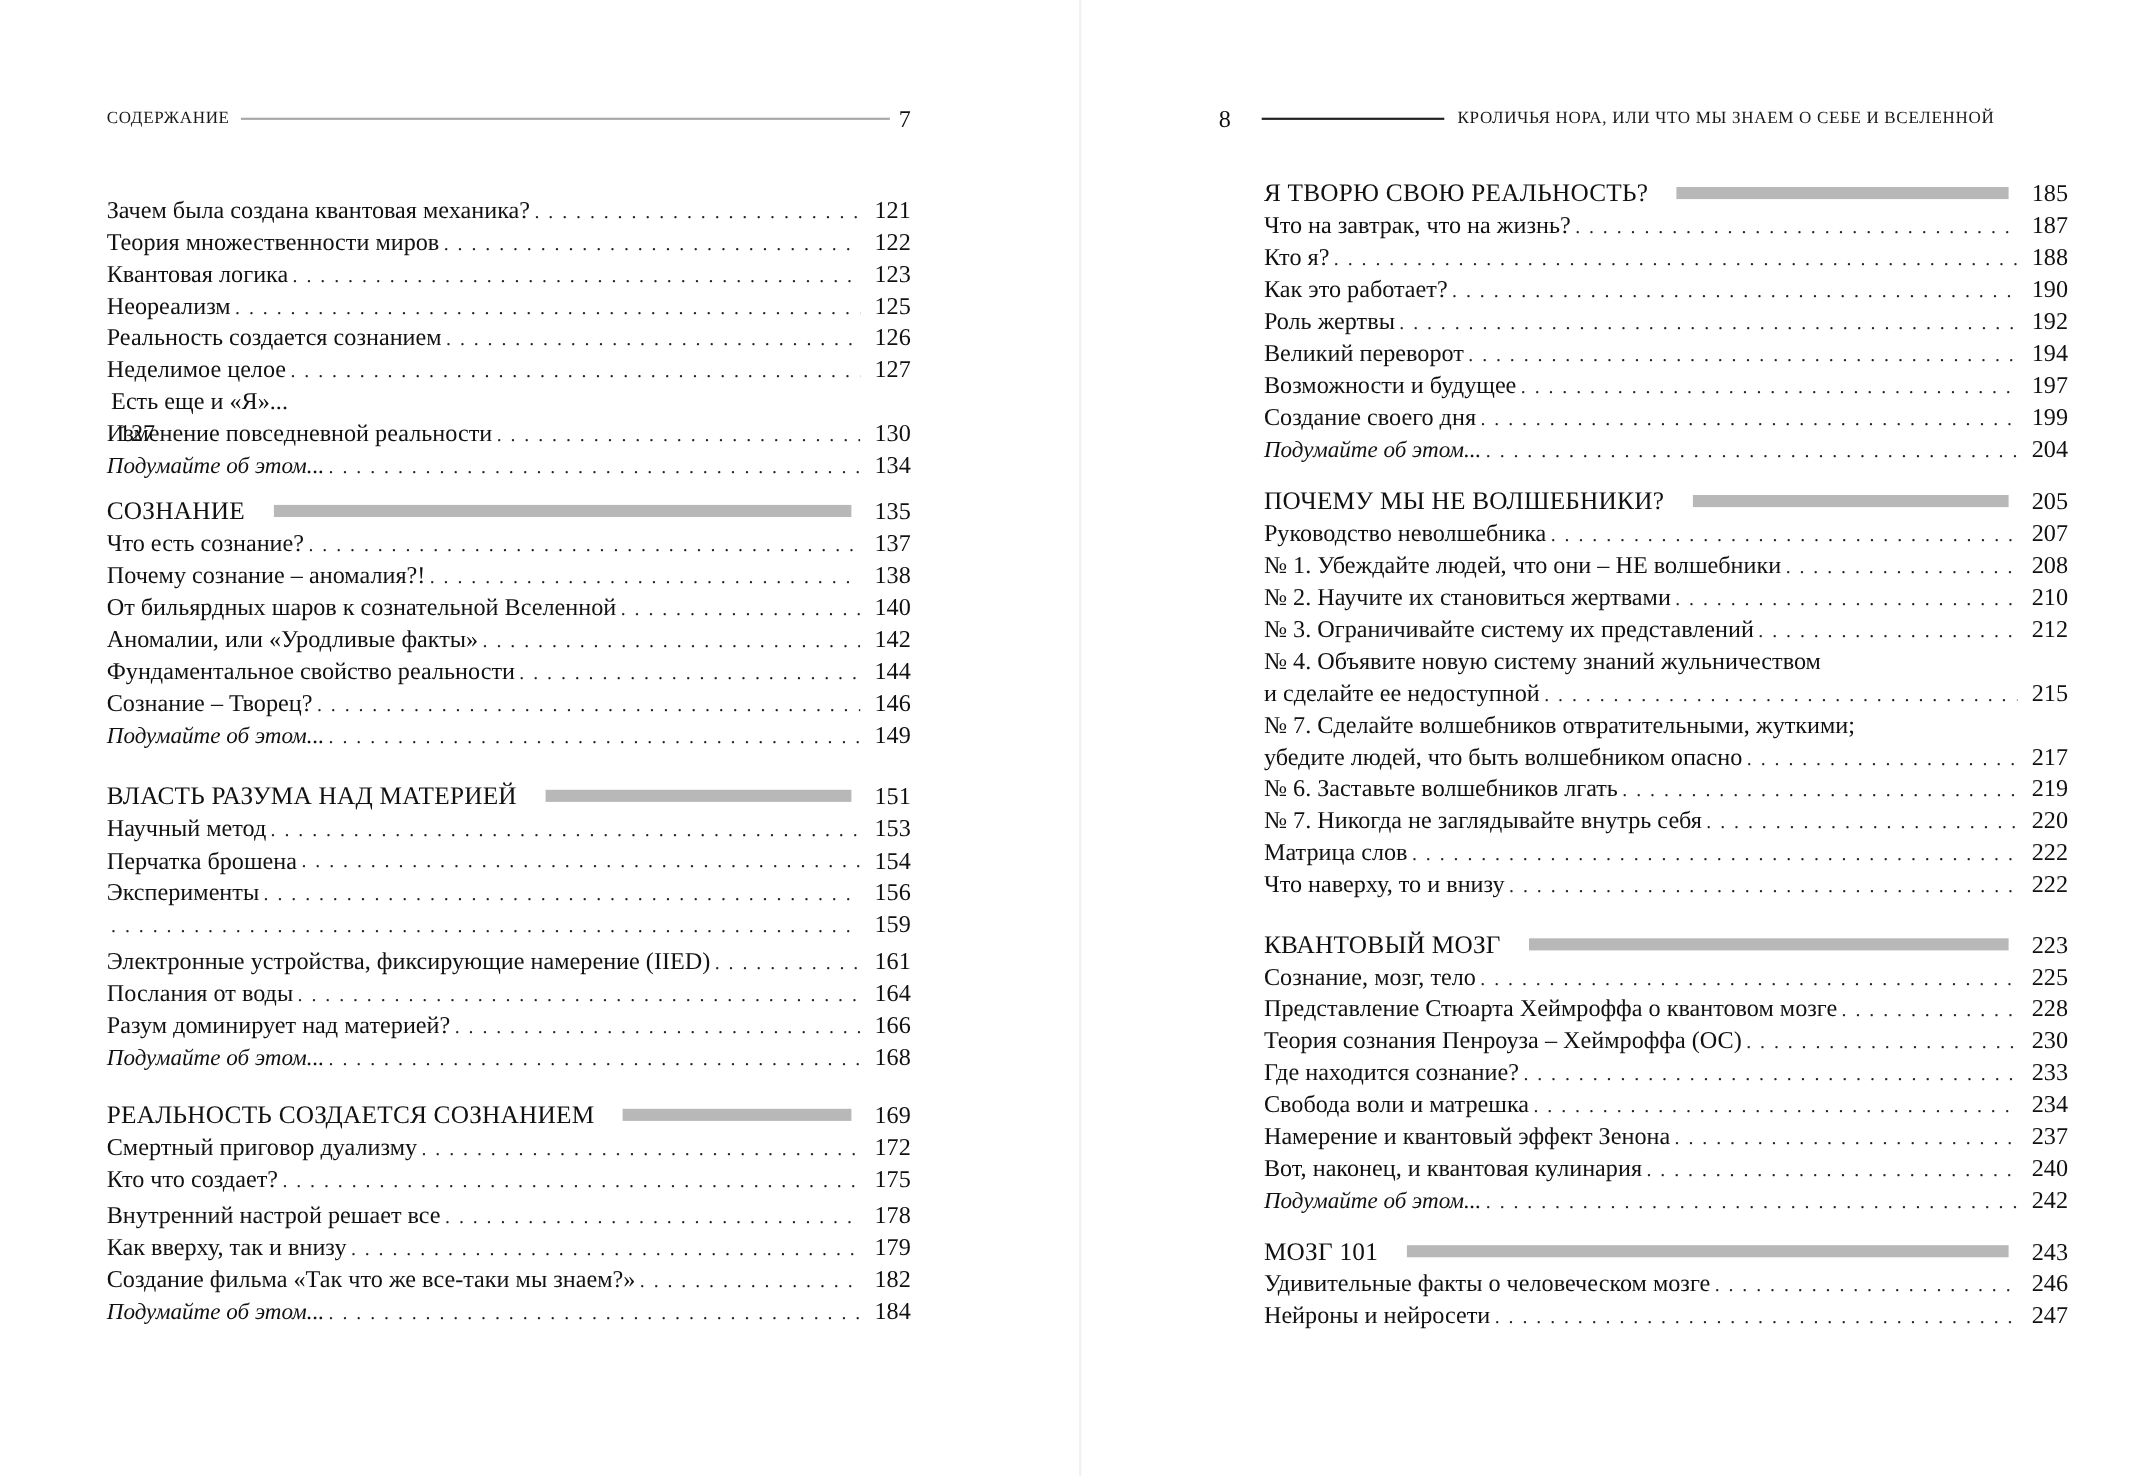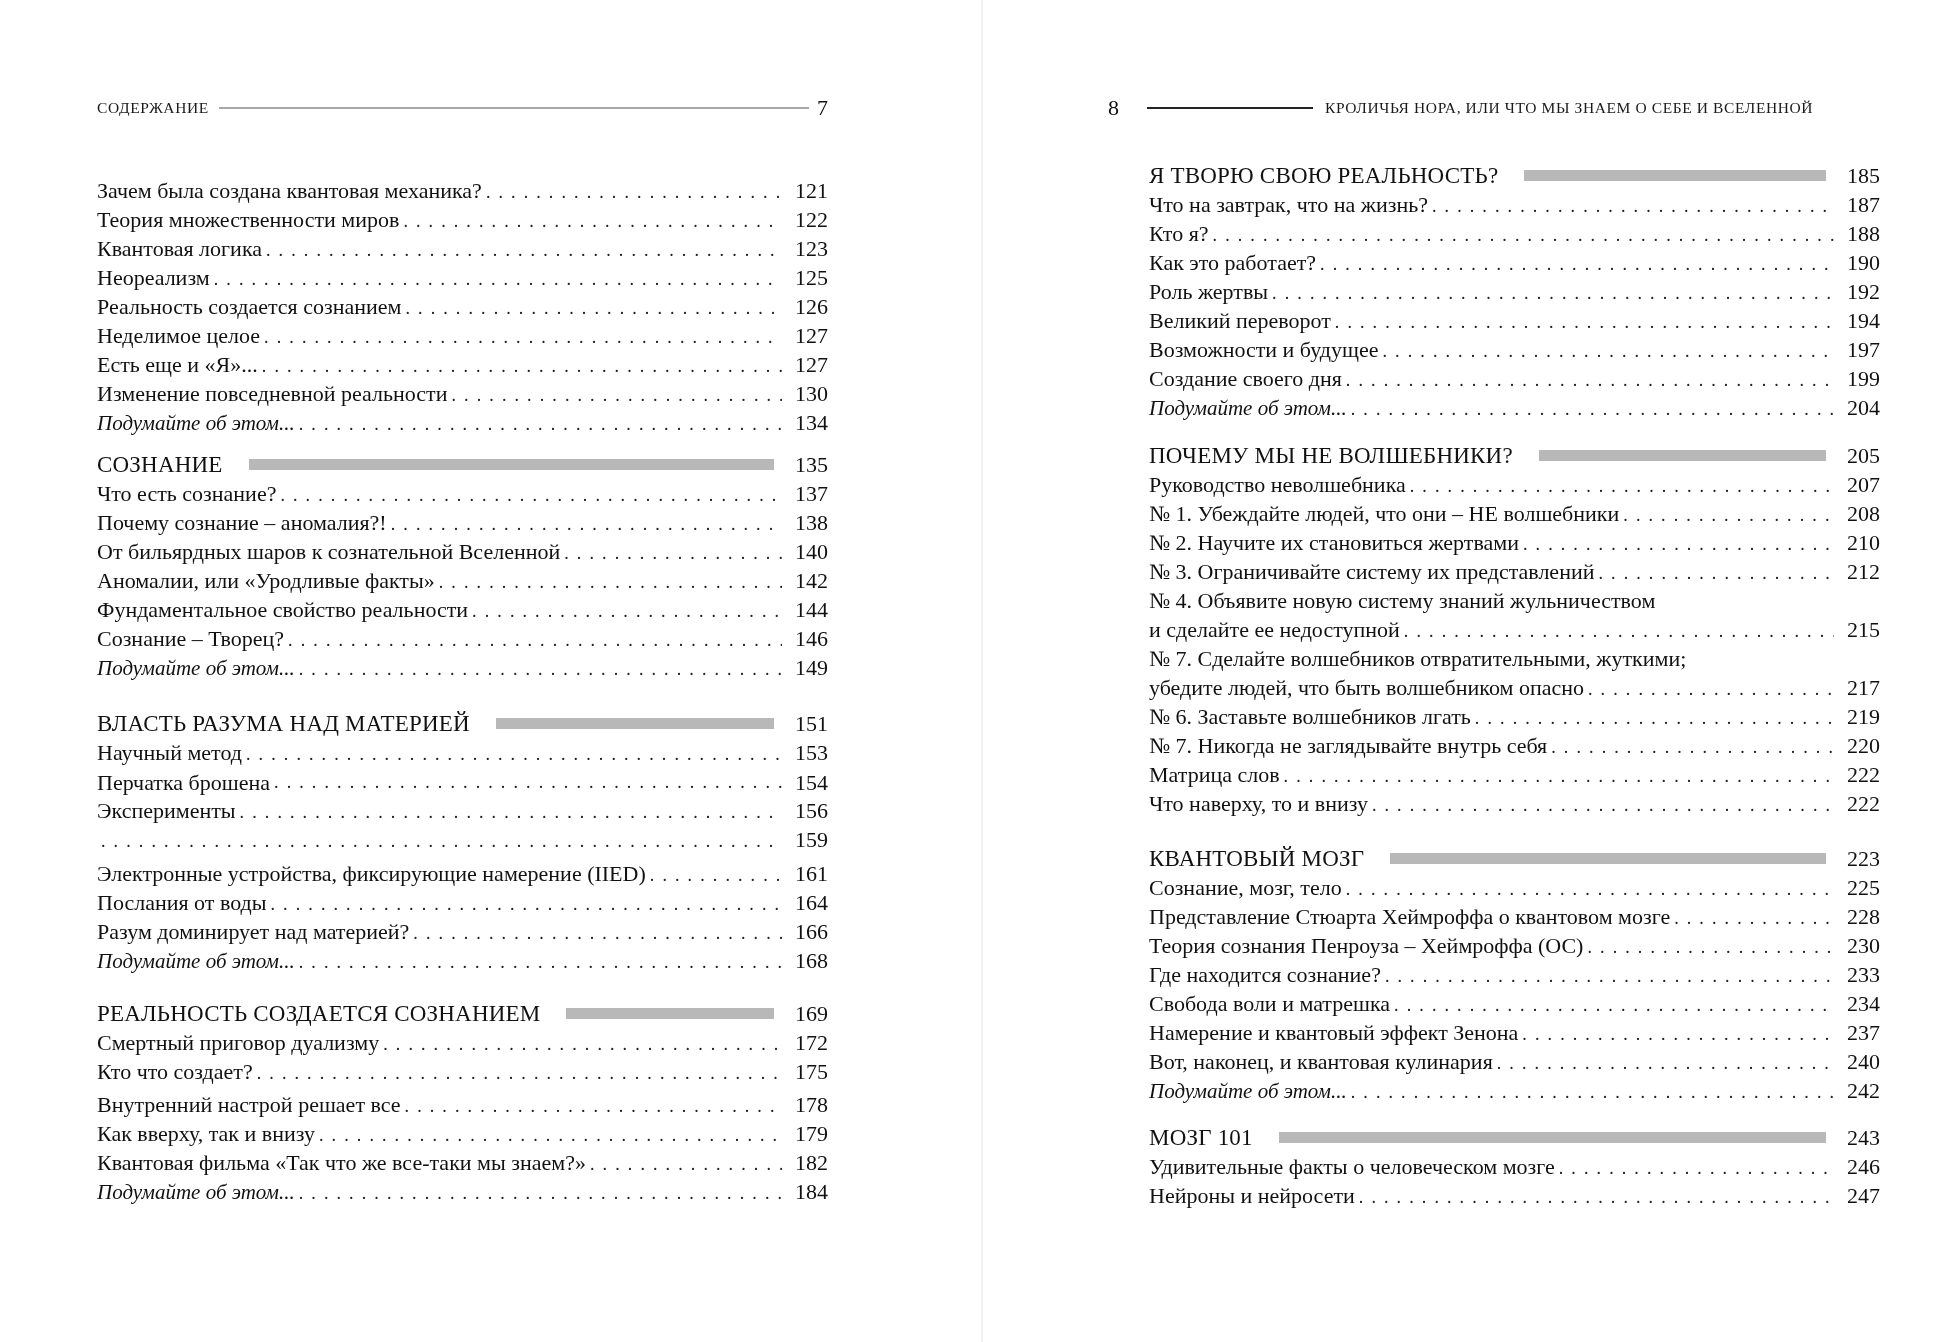--- a/index.html
+++ b/index.html
@@ -66,21 +66,21 @@
       <div class="row" style="top: 292px;">
         <span class="title">Реальность создается сознанием</span>
         <span class="leader"></span>
         <span class="num">126</span>
       </div>
       <div class="row" style="top: 321px;">
         <span class="title">Неделимое целое</span>
         <span class="leader"></span>
         <span class="num">127</span>
       </div>
-      <div class="row" style="top: 350px;">
+      <div class="row" style="top: 350px; flex-direction: column;">
         <span class="title">Есть еще и «Я»...</span>
         <span class="leader"></span>
         <span class="num">127</span>
       </div>
       <div class="row" style="top: 379px;">
         <span class="title">Изменение повседневной реальности</span>
         <span class="leader"></span>
         <span class="num">130</span>
       </div>
       <div class="row italic" style="top: 408px;">
@@ -191,21 +191,21 @@
         <span class="title">Внутренний настрой решает все</span>
         <span class="leader"></span>
         <span class="num">178</span>
       </div>
       <div class="row" style="top: 1119px;">
         <span class="title">Как вверху, так и внизу</span>
         <span class="leader"></span>
         <span class="num">179</span>
       </div>
       <div class="row" style="top: 1148px;">
-        <span class="title">Квантовая фильма «Так что же все-таки мы знаем?»</span>
+        <span class="title">Создание фильма «Так что же все-таки мы знаем?»</span>
         <span class="leader"></span>
         <span class="num">182</span>
       </div>
       <div class="row italic" style="top: 1177px;">
         <span class="title">Подумайте об этом...</span>
         <span class="leader"></span>
         <span class="num">184</span>
       </div>
     </div>
 </div>

